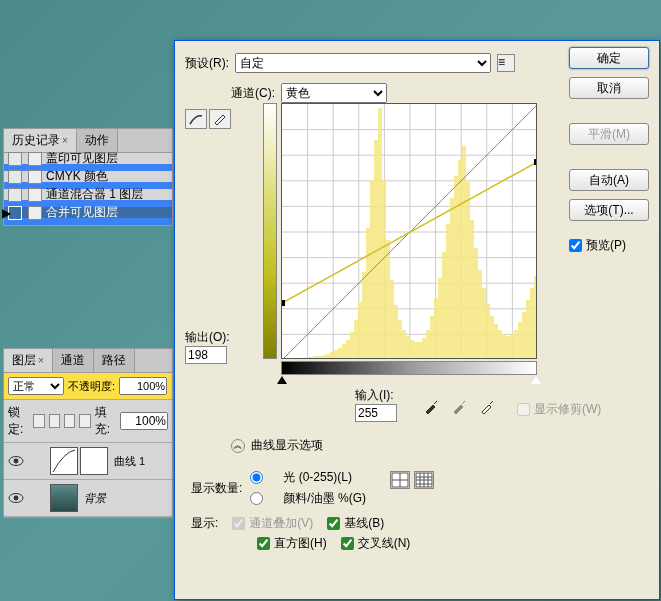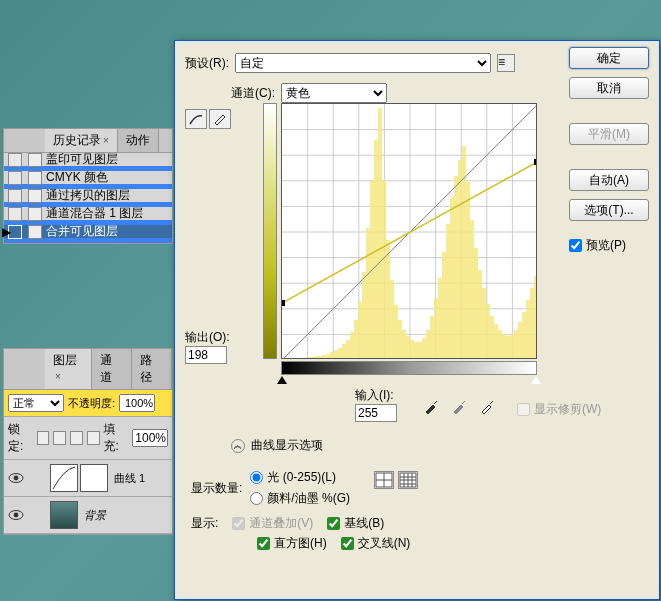--- a/index.html
+++ b/index.html
@@ -1,34 +1,34 @@
 <!DOCTYPE html>
 <html><head>
 <meta charset="utf-8">
 <style>
 * { margin:0; padding:0; box-sizing:border-box; font-family:"Microsoft YaHei","SimSun",Arial,sans-serif; font-size:12px; }
 body { background:linear-gradient(135deg,#4a8a8a,#5a9a9a,#4a8a8a); width:661px; height:601px; position:relative; overflow:hidden; }
 
 .history-panel { position:absolute; left:3px; top:128px; width:170px; background:#d7d7d7; border:1px solid #9a9a9a; }
-.panel-tabs { display:flex; background:#c8c8c8; border-bottom:1px solid #9a9a9a;padding-left:41px; }
+.panel-tabs { display:flex; background:#c8c8c8; border-bottom:1px solid #9a9a9a; }
 .panel-tab { padding:3px 8px; background:#d7d7d7; border-right:1px solid #9a9a9a; cursor:pointer; }
 .panel-tab.inactive { background:#c0c0c0; }
 .tab-close { font-size:10px; margin-left:2px; color:#555; }
-.hist-row { display:flex; align-items:center; height:18px; border-bottom:5px solid #3b82f6; padding-left:4px; }
+.hist-row { display:flex; align-items:center; height:18px; border-bottom:7px solid #3b82f6; padding-left:4px; }
 .hist-row.selected { background:#3a6ea5; color:#fff; }
 .hist-checkbox { width:14px; height:14px; border:1px solid #888; background:#e8e8e8; margin-right:6px; }
 .hist-icon { width:14px; height:14px; border:1px solid #888; background:#eee; margin-right:4px; }
 .hist-marker { position:absolute; left:-2px; color:#000; }
 
 .layers-panel { position:absolute; left:3px; top:348px; width:170px; background:#d7d7d7; border:1px solid #9a9a9a; }
 .layer-controls { display:flex; align-items:center; padding:4px; gap:4px; background:#fde047; border-bottom:1px solid #aaa; }
 .layer-controls select, .layer-controls input { font-size:11px; height:18px; }
 .layer-sel { width:56px; }
 .opacity-lbl { font-size:11px; }
-.opacity-input { width:36px; text-align:right; }
+.opacity-input { width:48px; text-align:right; }
 .lock-row { display:flex; align-items:center; padding:4px; gap:4px; border-bottom:1px solid #aaa; }
 .lock-icon { width:14px; height:14px; border:1px solid #888; background:#eee; }
 .layer-row { display:flex; align-items:center; padding:4px; border-bottom:1px solid #aaa; background:#d7d7d7; }
 .eye-icon { width:16px; height:12px; margin-right:6px; }
 .eye-icon svg { width:16px; height:12px; }
 .lock-slot { width:14px; margin-right:6px; }
 .layer-thumb { width:28px; height:28px; border:1px solid #555; background:#fff; margin-right:2px; }
 .layer-thumb.curves { background:linear-gradient(135deg,#fff 0%,#fff 100%); position:relative; }
 .layer-thumb.mask { background:#fff; }
 .layer-thumb.img { background:linear-gradient(#5a8a8a,#2a4a4a); }
@@ -67,21 +67,21 @@
 .input-grp { position:absolute; left:180px; top:346px; }
 .eyedroppers { position:absolute; left:248px; top:358px; display:flex; gap:12px; }
 .dropper { width:16px; height:16px; }
 .show-clip { position:absolute; left:342px; top:360px; color:#999; display:flex; align-items:center; gap:4px; }
 
 .disp-opts-hdr { position:absolute; left:56px; top:396px; display:flex; align-items:center; gap:6px; }
 .chev { width:14px; height:14px; border:1px solid #888; border-radius:7px; display:flex; align-items:center; justify-content:center; font-size:9px; }
 
 .amount-row { position:absolute; left:16px; top:428px; display:flex; align-items:center; gap:8px; }
 .radio-grp { display:flex; flex-direction:column; gap:4px; }
-.radio-item { display:flex; align-items:center; gap:4px; }
+.radio-item { display:flex; align-items:center; gap:20px; }
 .grid-icons { display:flex; gap:4px; margin-left:16px; align-self:flex-start; margin-top:2px; }
 .gicon { width:20px; height:18px; border:1px solid #888; background:#fff; }
 
 .show-row { position:absolute; left:16px; top:474px; display:flex; align-items:center; gap:14px; }
 .show-row2 { position:absolute; left:82px; top:494px; display:flex; align-items:center; gap:14px; }
 .chk { display:flex; align-items:center; gap:4px; }
 .chk input { accent-color:#2a8a2a; }
 .chk.disabled { color:#999; }
 
 .btn-col { position:absolute; right:10px; top:6px; width:80px; display:flex; flex-direction:column; gap:8px; }
@@ -102,25 +102,20 @@
   <div style="position:relative;">
     <div class="hist-row">
         <div class="hist-checkbox"></div>
         <div class="hist-icon"></div>
         <span>盖印可见图层</span>
       </div>
     <div class="hist-row">
         <div class="hist-checkbox"></div>
         <div class="hist-icon"></div>
         <span>CMYK 颜色</span>
-      </div>
-    <div class="hist-row">
-        <div class="hist-checkbox"></div>
-        <div class="hist-icon"></div>
-        <span>通过拷贝的图层</span>
       </div>
     <div class="hist-row">
         <div class="hist-checkbox"></div>
         <div class="hist-icon"></div>
         <span>通道混合器 1 图层</span>
       </div>
     <div class="hist-row selected">
         <span class="hist-marker">▶</span>
         <div class="hist-checkbox" style="background:#3a6ea5;border-color:#fff;"></div>
         <div class="hist-icon"></div>

